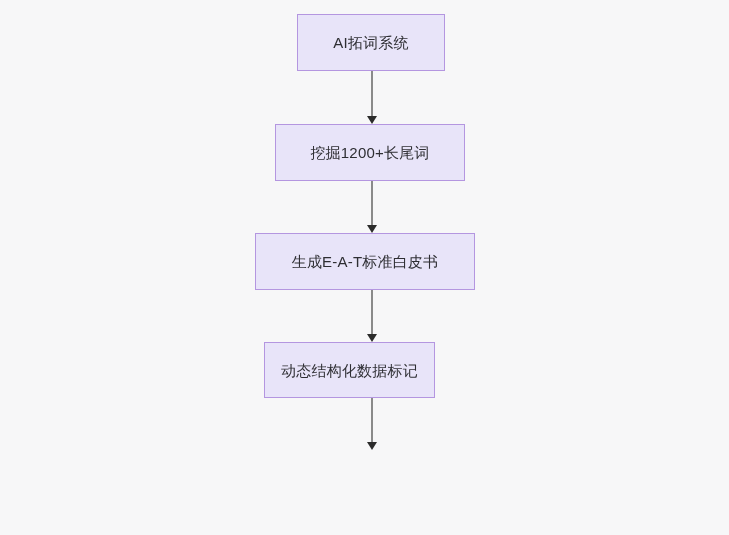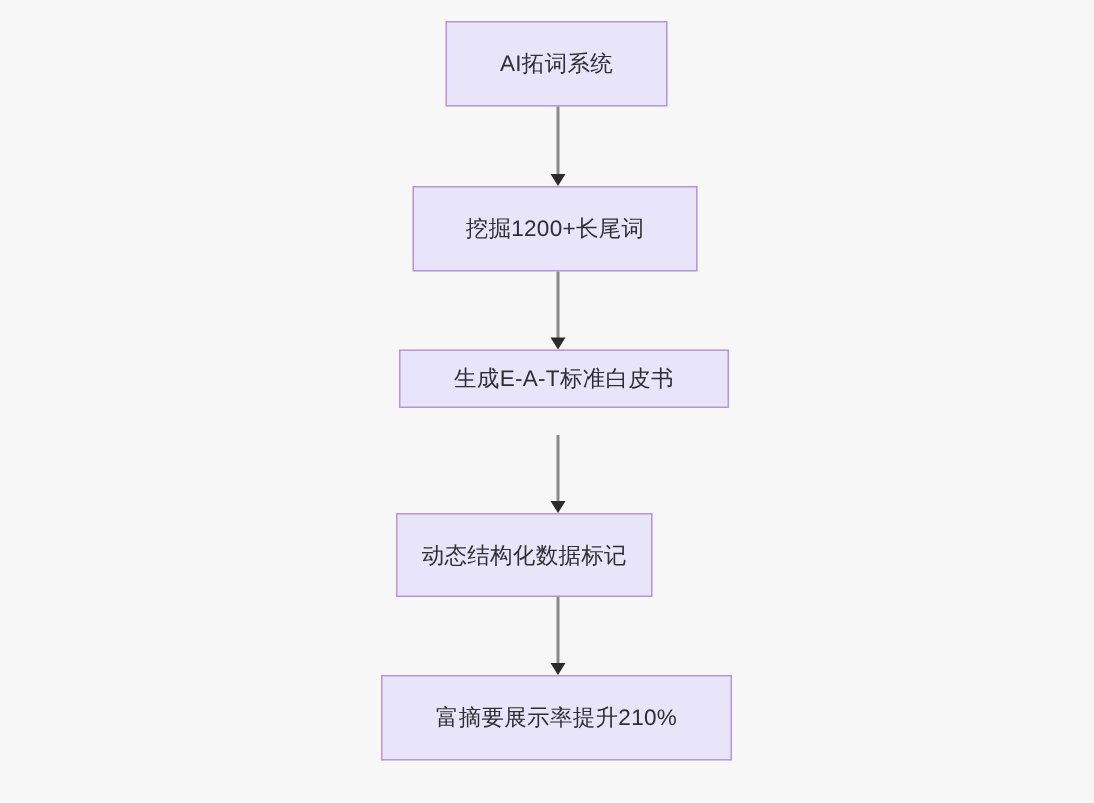--- a/index.html
+++ b/index.html
@@ -74,35 +74,32 @@
 
   <div class="node" style="left:275px; top:124px; width:190px; height:57px;align-items:center;">
     <span class="node-label">挖掘1200+长尾词</span>
   </div>
 
   <div class="edge" style="left:371px; top:181px; height:52px;">
     <div class="edge-line" style="height:45px;"></div>
     <div class="edge-head" style="top:44px;"></div>
   </div>
 
-  <div class="node" style="left:266px; top:233px; width:220px; height:39px;">
+  <div class="node" style="left:255px; top:233px; width:220px; height:57px;">
     <span class="node-label">生成E-A-T标准白皮书</span>
   </div>
 
   <div class="edge" style="left:371px; top:290px; height:52px;">
     <div class="edge-line" style="height:45px;"></div>
     <div class="edge-head" style="top:44px;"></div>
   </div>
 
   <div class="node" style="left:264px; top:342px; width:171px; height:56px;">
     <span class="node-label">动态结构化数据标记</span>
   </div>
 
   <div class="edge" style="left:371px; top:398px; height:52px;">
     <div class="edge-line" style="height:45px;"></div>
     <div class="edge-head" style="top:44px;"></div>
   </div>
 
-  <div class="node" style="left:254px; top:450px; width:234px; height:57px;">
-    <span class="node-label">富摘要展示率提升210%</span>
-  </div>
 
 </div>
 
 </body></html>

